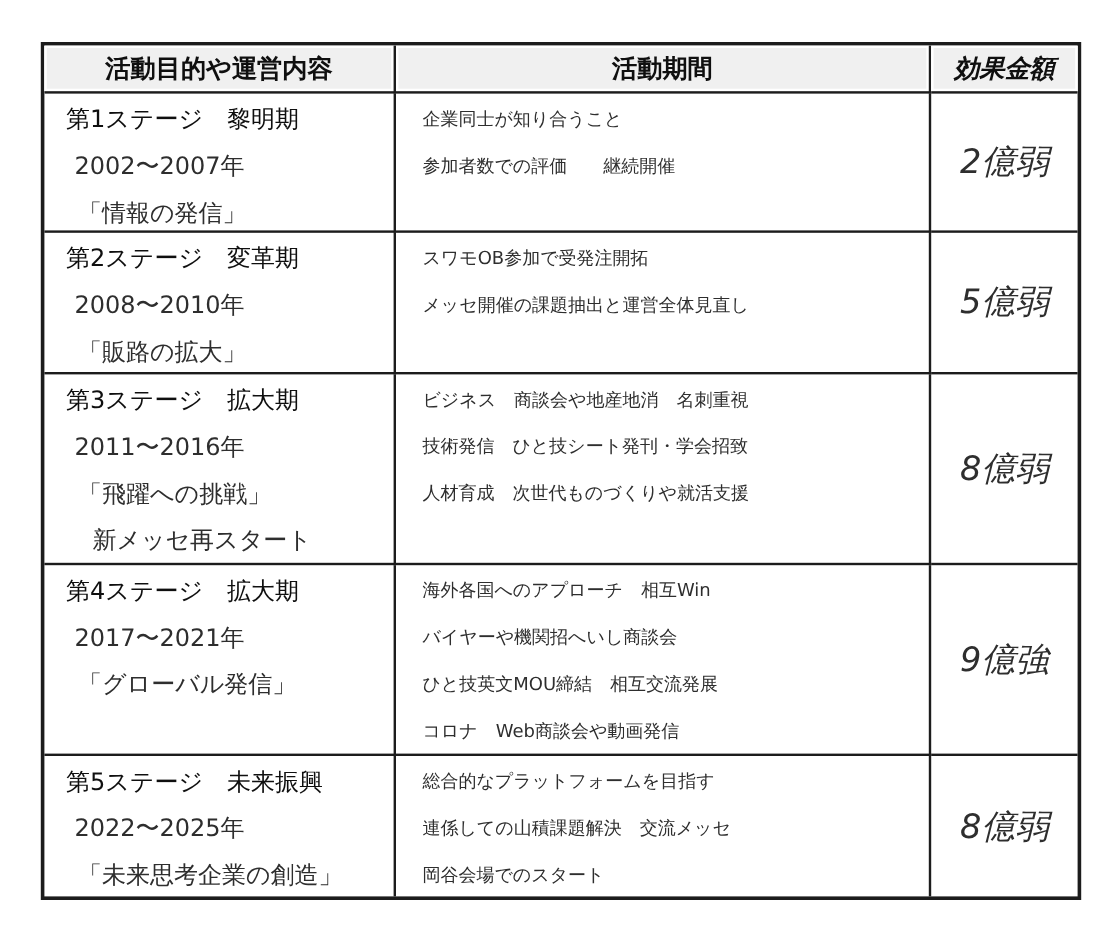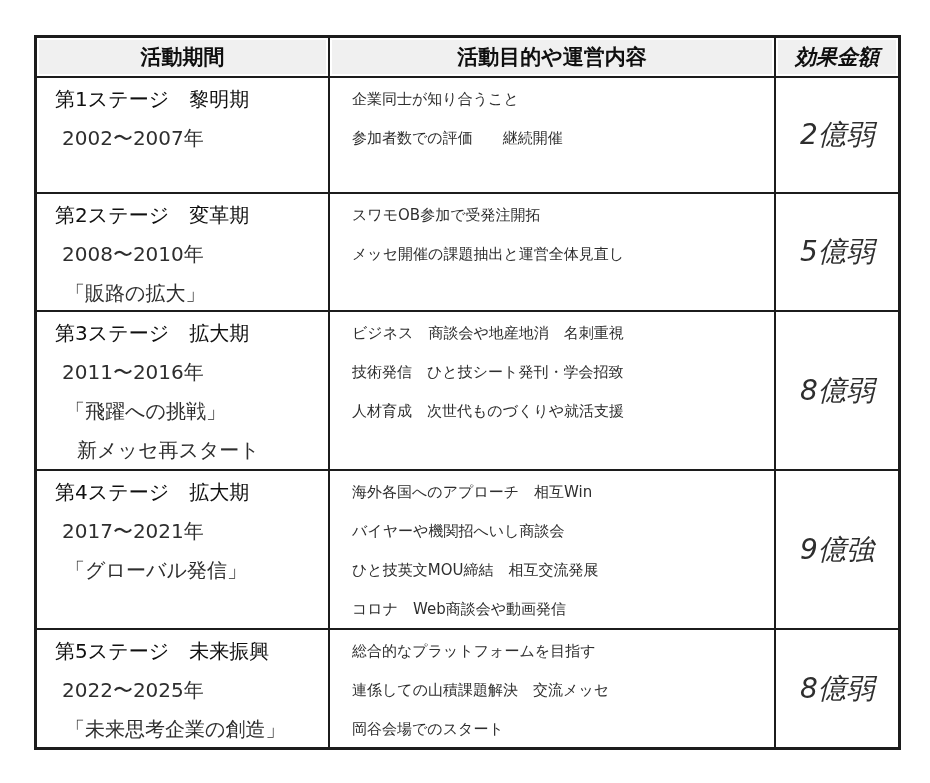--- a/index.html
+++ b/index.html
@@ -72,32 +72,33 @@
     color: #2e2e2e;
   }
 </style>
 </head>
 <body>
 
 <div class="page">
   <div class="stage-table">
 
     <div class="cell th">
-      <span>活動期間</span>
+      <span>活動目的や運営内容</span>
     </div>
     <div class="cell th">
-      <span>活動目的や運営内容</span>
+      <span>活動期間</span>
     </div>
     <div class="cell th last-col">
       <span>効果金額</span>
     </div>
 
     <div class="cell period-cell">
       <div class="line line-stage">第1ステージ　黎明期</div>
       <div class="line line-years">2002〜2007年</div>
+      <div class="line line-quote">「情報の発信」</div>
     </div>
     <div class="cell activity-cell">
       <div class="line">企業同士が知り合うこと</div>
       <div class="line">参加者数での評価　　継続開催</div>
     </div>
     <div class="cell amount-cell last-col">
       <span>2億弱</span>
     </div>
 
     <div class="cell period-cell">

